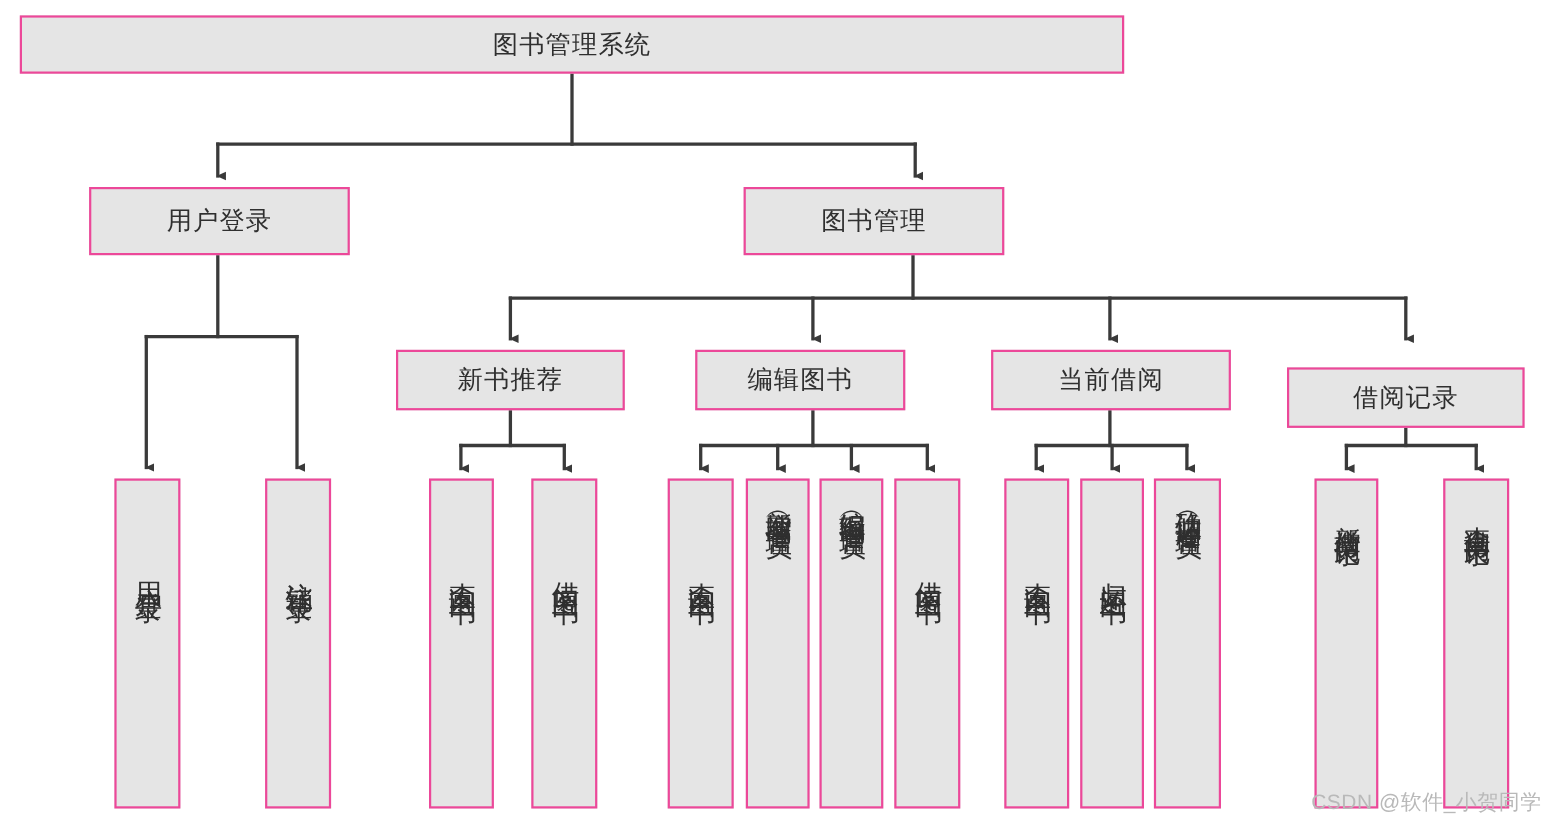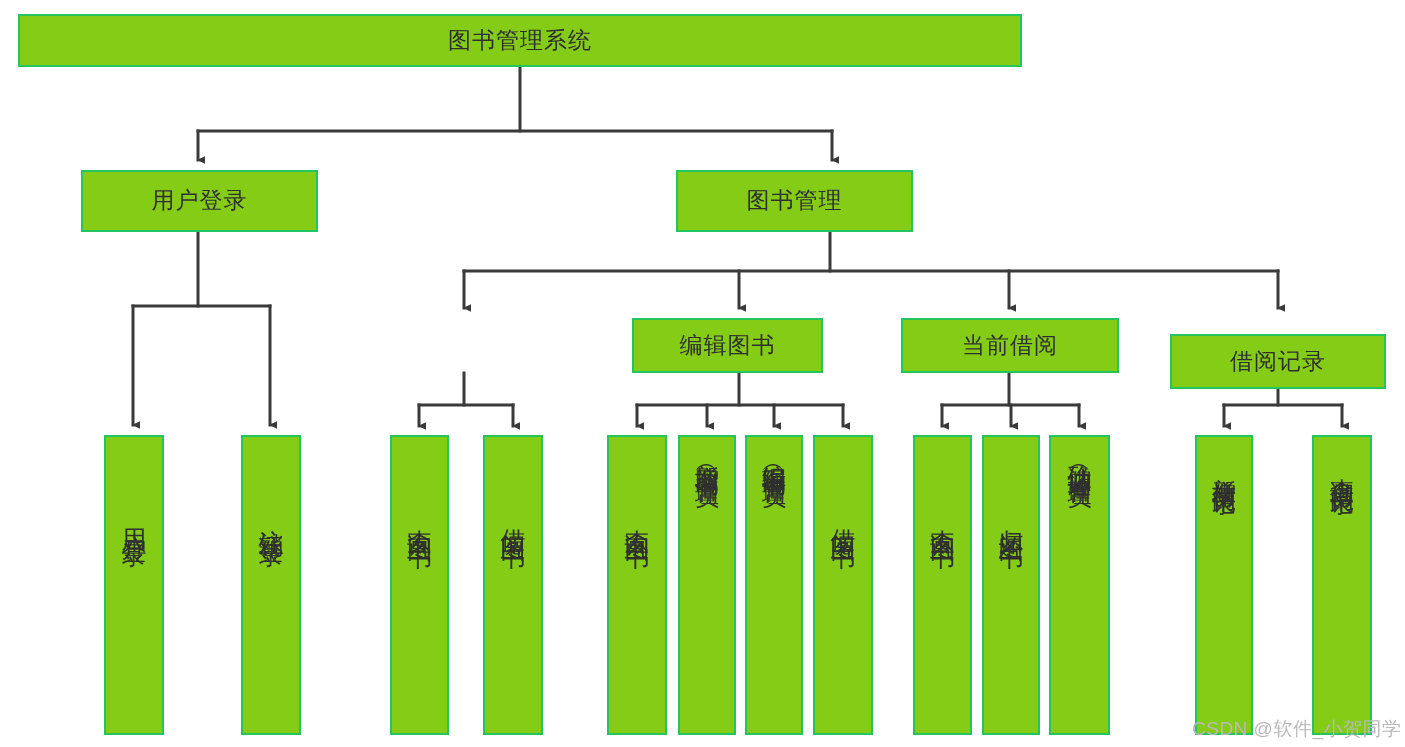--- a/index.html
+++ b/index.html
@@ -22,22 +22,22 @@
     position: absolute;
     left: 0;
     top: 0;
     width: 1405px;
     height: 747px;
     pointer-events: none;
   }
   .node {
     position: absolute;
     box-sizing: border-box;
-    border: 2px solid #22c55e;
-    background: #84cc16;
+    border: 2px solid #ec4899;
+    background: #e5e5e5;
     display: flex;
     align-items: center;
     justify-content: center;
     color: #2f2f2f;
   }
   .node-label {
     display: block;
     text-align: center;
     line-height: 1.18;
     color: #2f2f2f;
@@ -140,20 +140,23 @@
     <span class="node-label">图书管理系统</span>
   </div>
 
   <div class="node h" style="left:81px; top:170px; width:237px; height:62px;">
     <span class="node-label">用户登录</span>
   </div>
   <div class="node h" style="left:676px; top:170px; width:237px; height:62px;">
     <span class="node-label">图书管理</span>
   </div>
 
+  <div class="node h" style="left:360px; top:318px; width:208px; height:55px;">
+    <span class="node-label">新书推荐</span>
+  </div>
   <div class="node h" style="left:632px; top:318px; width:191px; height:55px;">
     <span class="node-label">编辑图书</span>
   </div>
   <div class="node h" style="left:901px; top:318px; width:218px; height:55px;">
     <span class="node-label">当前借阅</span>
   </div>
   <div class="node h" style="left:1170px; top:318px; width:216px; height:55px;margin-top:16px;">
     <span class="node-label">借阅记录</span>
   </div>
 

